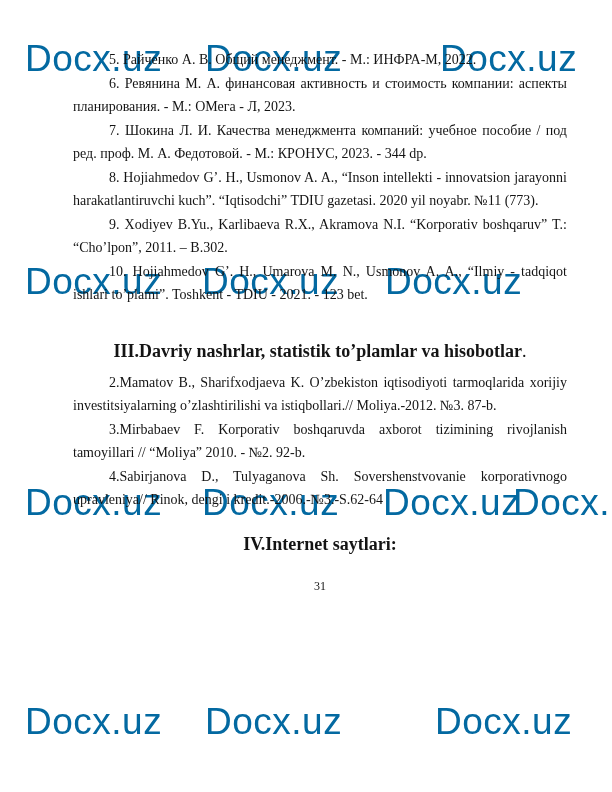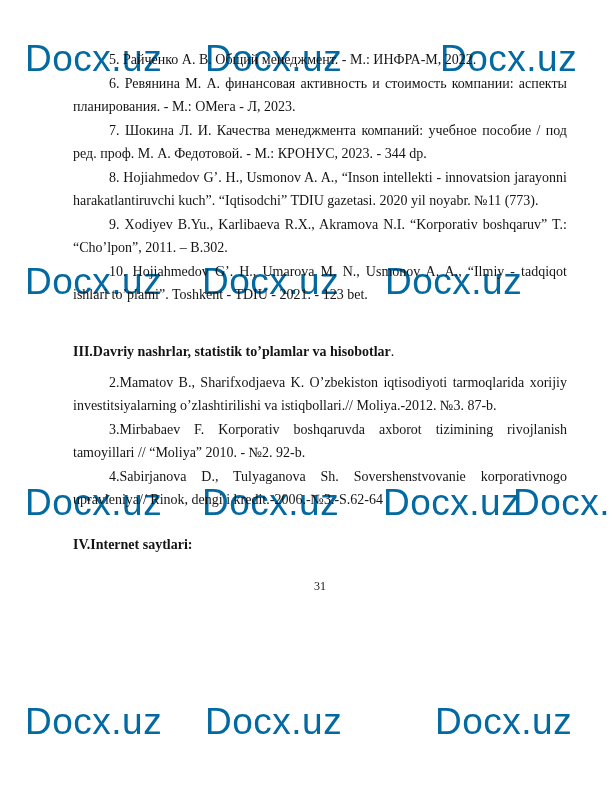--- a/index.html
+++ b/index.html
@@ -41,22 +41,23 @@
   p.ref {
     margin: 0 0 1px 0;
     font-size: 14px;
     line-height: 23px;
     text-align: justify;
     text-indent: 36px;
     hyphens: none;
   }
   h3.heading {
     margin: 34px 0 8px 0;
-    font-size: 14px;
+    font-size: 18px;
     line-height: 23px;
+    text-align: center;
     font-weight: bold;
     text-indent: 0;
     font-family: Liberation Serif, serif;
   }
   h3.heading .tail {
     font-weight: normal;
   }
   h3.heading-iv {
     margin: 22px 0 23px 0;
   }

